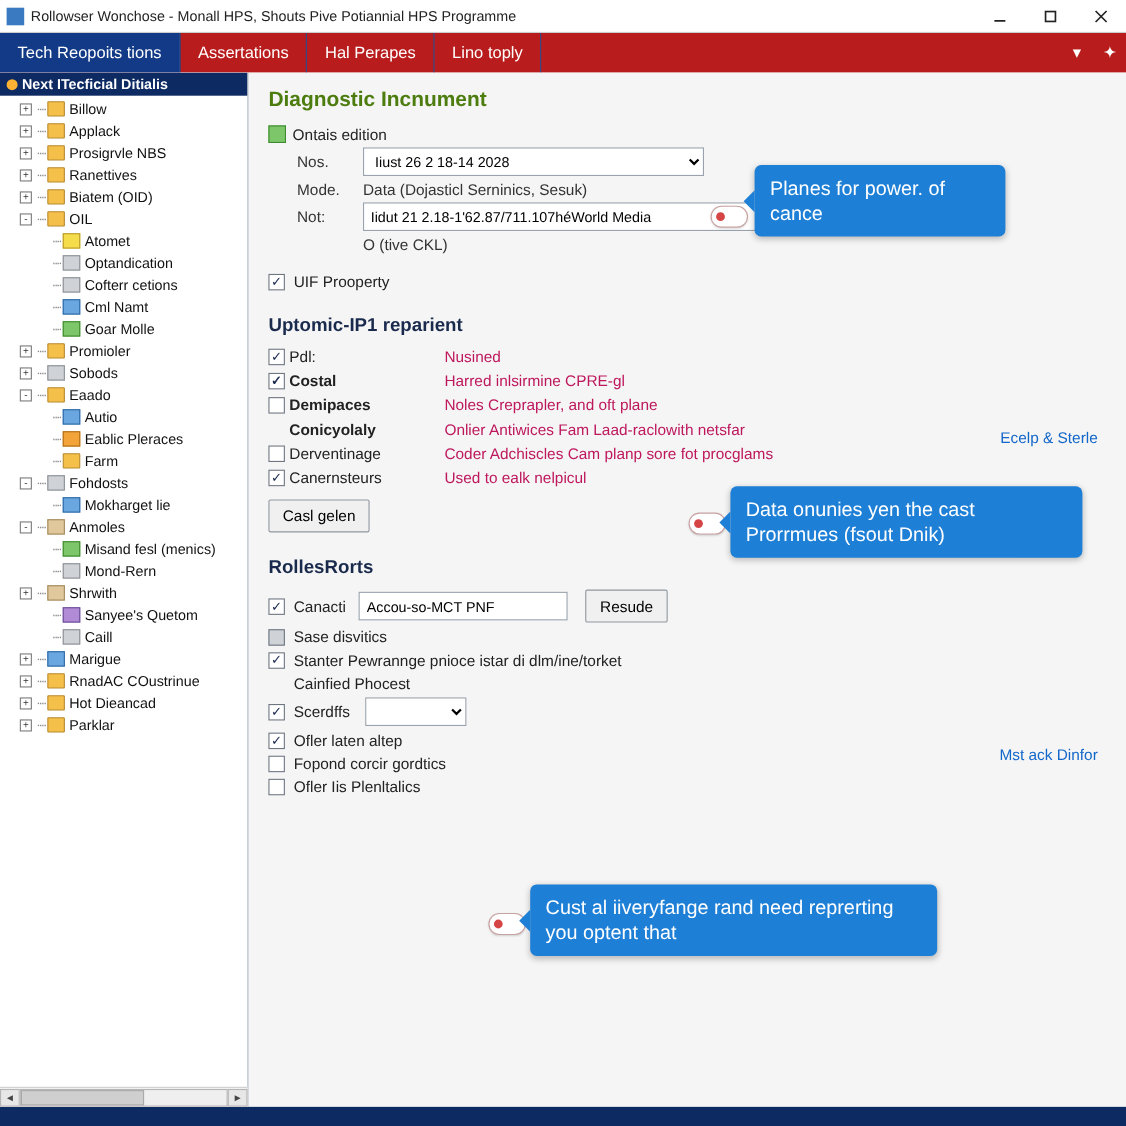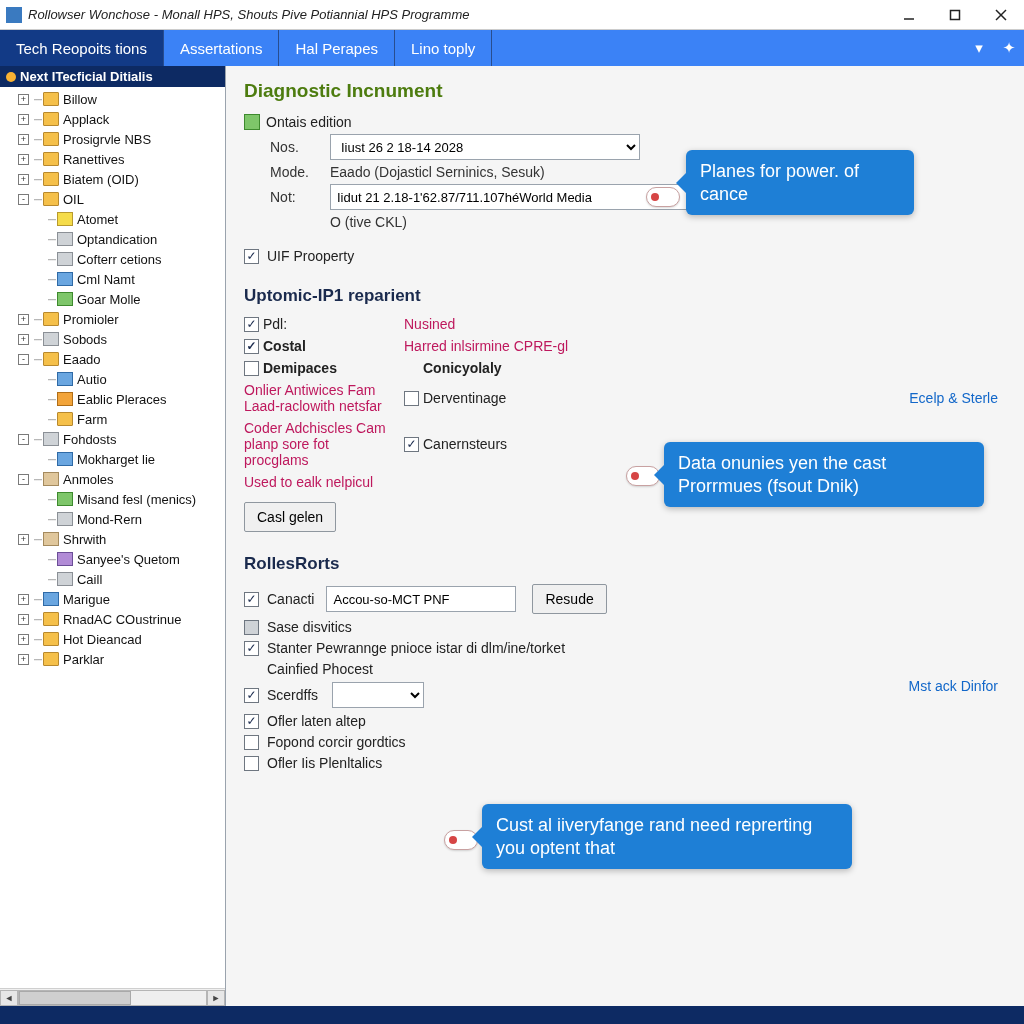--- a/index.html
+++ b/index.html
@@ -1,27 +1,27 @@
 <!DOCTYPE html>
 <html><head>
 <meta charset="utf-8">
 <style>
   * { box-sizing: border-box; font-family: "Segoe UI", Tahoma, sans-serif; }
   html, body { margin:0; padding:0; width:1024px; height:1024px; background:#fff; overflow:hidden; }
 
   
-  .titlebar { height:30px; display:flex; align-items:center; border-bottom:1px solid #ccc; background:#fff;font-style:italic; }
+  .titlebar { height:30px; display:flex; align-items:center; border-bottom:1px solid #ccc; background:#fff; }
   .titlebar .app-icon { width:16px; height:16px; margin:0 6px; background:#3a7ac0; display:inline-block; }
   .titlebar .title { font-size:13px; color:#222; flex:1; white-space:nowrap; overflow:hidden; text-overflow:ellipsis; }
   .winbtn { width:46px; height:30px; display:flex; align-items:center; justify-content:center; font-size:14px; color:#222; }
   .winbtn svg { width:12px; height:12px; }
   .winbtn:last-child { font-size:16px; }
 
   
-  .ribbon { height:36px; background:#3b82f6; display:flex; align-items:stretch; color:#fff; font-size:15px; }
+  .ribbon { height:36px; background:#b91c1c; display:flex; align-items:stretch; color:#fff; font-size:15px; }
   .ribbon .tab { padding:0 16px; display:flex; align-items:center; border-right:1px solid #284d8f; }
   .ribbon .tab.active { background:#123a86; }
   .ribbon .spacer { flex:1; }
   .ribbon .icon { width:30px; display:flex; align-items:center; justify-content:center; color:#fff; }
 
   
   .work { display:flex; height:calc(1024px - 30px - 36px - 18px); }
   .sidebar { width:226px; border-right:1px solid #9aa3ad; background:#fff; position:relative; }
   .sidebar-scroll { position:absolute; inset:0 0 18px 0; overflow:hidden; }
   .tree-header { background:#0d2a63; color:#fff; font-weight:bold; font-size:13px; padding:3px 6px; display:flex; align-items:center; gap:4px; }
@@ -320,21 +320,21 @@
       <span class="ei"></span>
       <span>Ontais edition</span>
     </div>
     <div style="padding-left:26px;">
       <div class="kv">
         <span class="lbl">Nos.</span>
         <select><option>Iiust 26 2 18-14 2028</option></select>
       </div>
       <div class="kv">
         <span class="lbl">Mode.</span>
-        <span class="static">Eaado (Dojasticl Serninics, Sesuk)</span>
+        <span class="static">Data (Dojasticl Serninics, Sesuk)</span>
       </div>
       <div class="kv">
         <span class="lbl">Not:</span>
         <input class="txt" value="Iidut 21 2.18-1'62.87/711.107héWorld Media" style="">
       </div>
       <div class="kv">
         <span class="lbl"></span>
         <span class="static">O (tive CKL)</span>
       </div>
     </div>
@@ -353,20 +353,21 @@
         <div class="desc">Nusined</div>
         <div class="name bold">
           <span class="chk on"></span>
           <span>Costal</span>
         </div>
         <div class="desc">Harred inlsirmine CPRE-gl</div>
         <div class="name bold">
           <span class="chk"></span>
           <span>Demipaces</span>
         </div>
+        <div class="desc">Noles Creprapler, and oft plane</div>
         <div class="name bold">
           <span style="width: 15px;"></span>
           <span>Conicyolaly</span>
         </div>
         <div class="desc">Onlier Antiwices Fam Laad-raclowith netsfar</div>
         <div class="name">
           <span class="chk"></span>
           <span>Derventinage</span>
         </div>
         <div class="desc">Coder Adchiscles Cam planp sore fot procglams</div>

